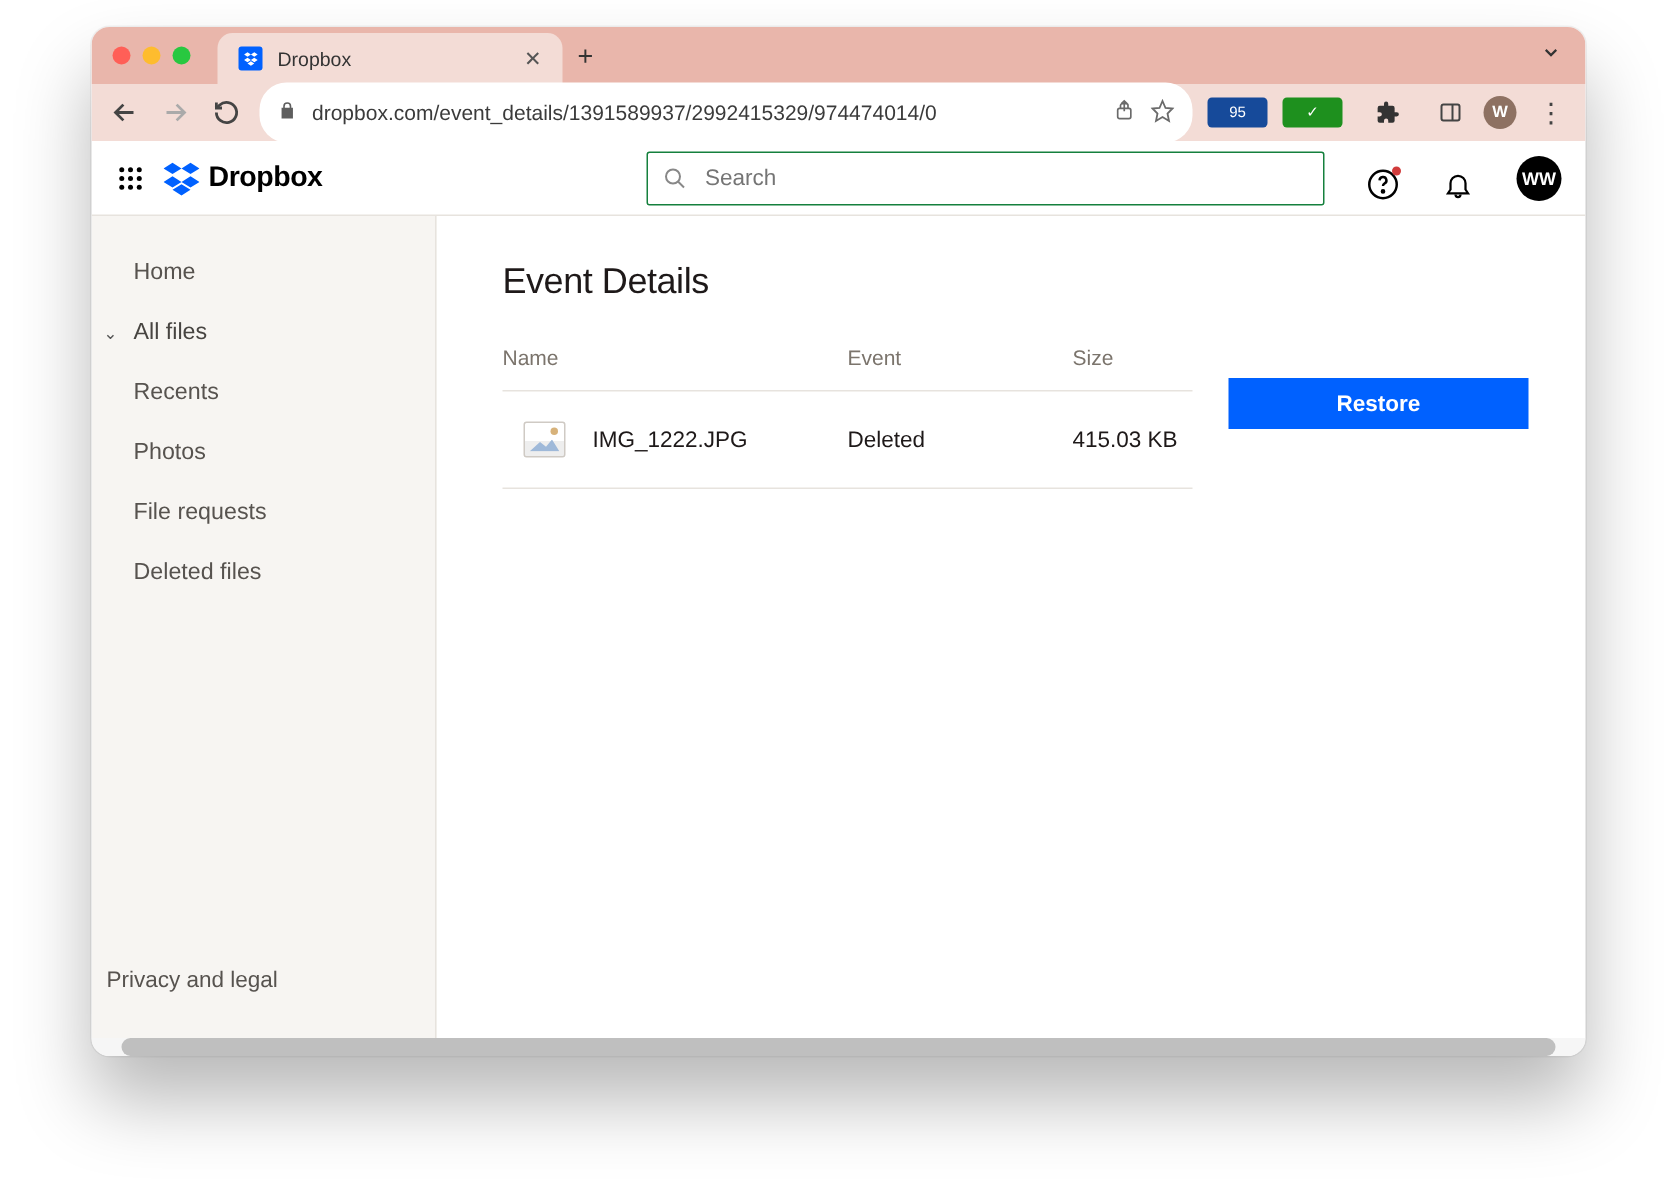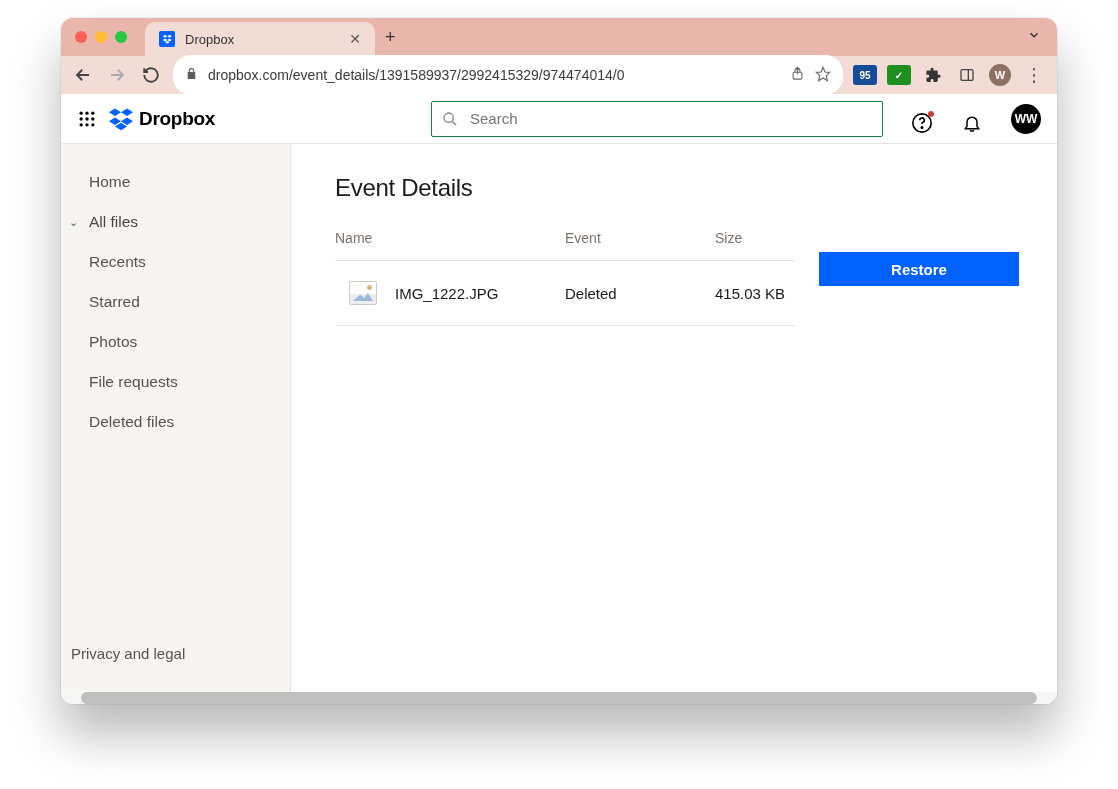--- a/index.html
+++ b/index.html
@@ -24,21 +24,21 @@
   .tab .dbxglyph svg{width:11px;height:11px;}
   .newtab { margin-left:10px; font-size:18px; color:#333;}
   .tabstrip .dropdown{ margin-left:auto; margin-right:6px; }
   .addrbar { height:38px; background:#f3dcd6; display:flex; align-items:center; padding:0 10px; gap:10px;}
   .addrbar .navicon{ width:24px; height:24px; display:flex; align-items:center; justify-content:center; color:#444;}
   .addrbar .navicon.dim{ color:#aaa;}
   .omnibox{ flex:1; background:#fff; border-radius:18px; height:40px; display:flex; align-items:center; padding:0 12px; color:#3b3b3b; font-size:14px; gap:10px;}
   .omnibox .lock{ color:#5e5e5e;}
   .omnibox .share{ margin-left:auto; color:#6a6a6a;}
   .omnibox .star{ color:#6a6a6a;}
-  .ext{ width:24px;height:20px; border-radius:3px; display:flex;align-items:center;justify-content:center; font-size:10px; font-weight:700;}
+  .ext{ width:40px;height:20px; border-radius:3px; display:flex;align-items:center;justify-content:center; font-size:10px; font-weight:400;}
   .ext.blue{background:#164a9a;color:#fff;}
   .ext.green{background:#1e901e;color:#fff;}
   .ext.puzzle{ color:#333;}
   .avatar-circle{ width:22px;height:22px;border-radius:50%;background:#8e7162;color:#fff;display:flex;align-items:center;justify-content:center;font-size:11px;font-weight:600;}
   .kebab{ font-size:18px; color:#444; padding:0 4px;}
 
   
   .app-header{ height:50px; border-bottom:1px solid #e7e3de; display:flex; align-items:center; padding:0 16px; gap:12px;}
   .waffle{ width:20px;height:20px; color:#000;}
   .db-logo{ display:flex; align-items:center; gap:6px; font-weight:700; font-size:19px; color:#000; letter-spacing:-0.3px;}
@@ -216,23 +216,20 @@
       <nav class="sidebar">
         <div class="sidebar-item">
             <span>Home</span>
           </div>
         <div class="sidebar-item selected">
           <span class="chev">⌄</span>
           <span>All files</span>
         </div>
         <div class="sidebar-item">
             <span>Recents</span>
-          </div>
-        <div class="sidebar-item">
-            <span>Starred</span>
           </div>
         <div class="sidebar-item">
             <span>Photos</span>
           </div>
         <div class="sidebar-item">
             <span>File requests</span>
           </div>
         <div class="sidebar-item">
             <span>Deleted files</span>
           </div>

